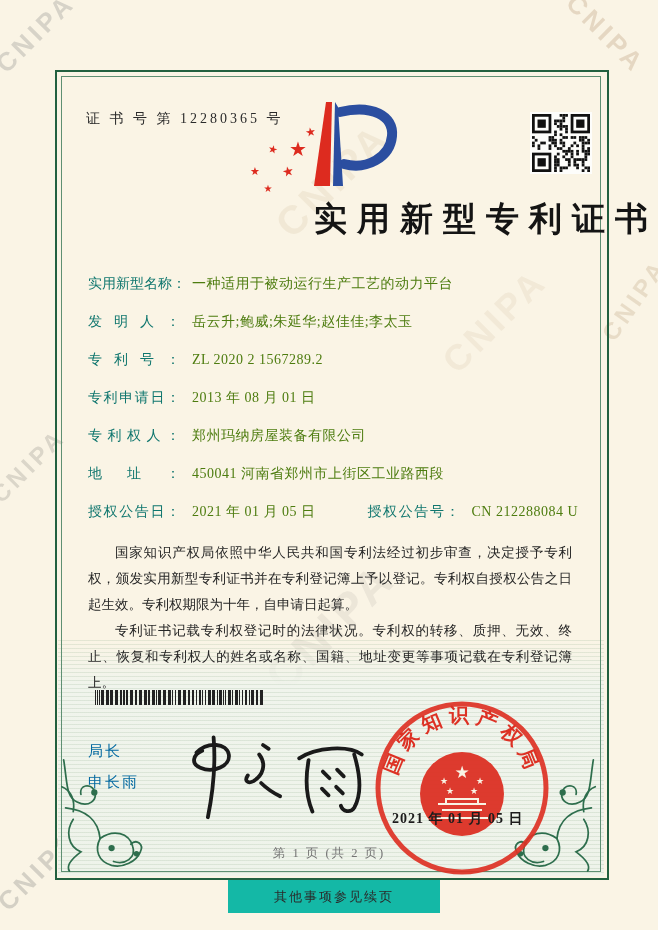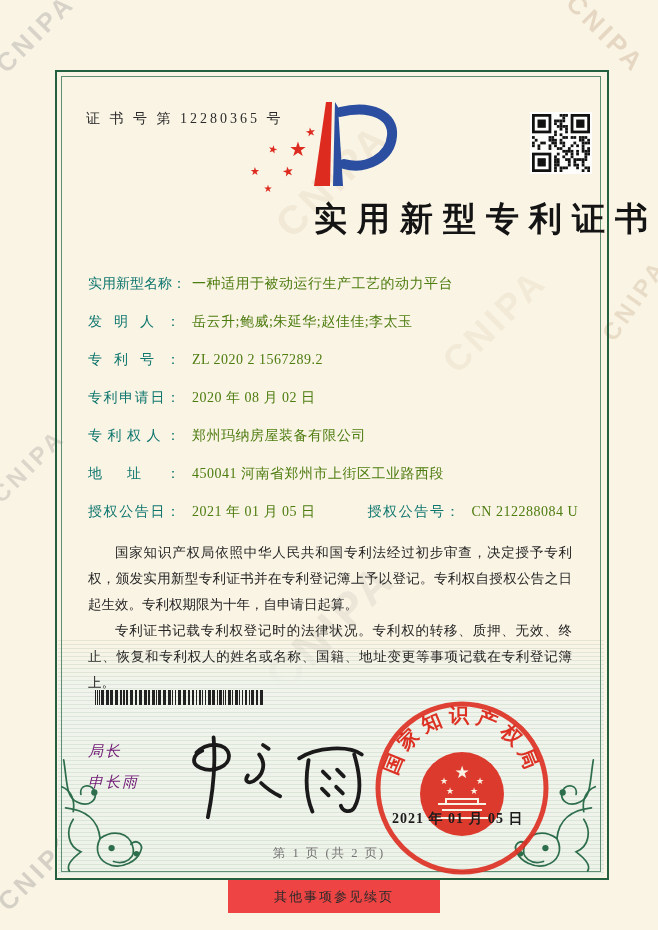--- a/index.html
+++ b/index.html
@@ -51,31 +51,31 @@
   .flabel{display:inline-block; width:92px; text-align:justify; text-align-last:justify;
           vertical-align:top; color:#0f766e;}
   .fvalue{margin-left:12px; color:#4d7c0f; letter-spacing:.5px;}
   .grant-row .second{margin-left:52px;}
   
   .paras{position:absolute; left:88px; top:540px; width:484px; z-index:4;
          font-size:13.5px; line-height:26px; text-align:justify; color:#262626;}
   .paras p{margin:0; text-indent:2em;}
   
   .barcode{position:absolute; left:95px; top:690px; z-index:4;}
-  .signer{position:absolute; left:88px; top:742px; z-index:4; font-size:15px; color:#701a75;
-          font-family:"Liberation Sans","DejaVu Sans",sans-serif;font-style:italic;}
+  .signer{position:absolute; left:88px; top:742px; z-index:4; font-size:15px; color:#0369a1;
+          font-family:"Liberation Sans","DejaVu Sans",sans-serif;}
   .signer div{margin-bottom:12px; letter-spacing:2px;}
   .signature{position:absolute; left:165px; top:726px; z-index:4;}
   .seal{position:absolute; left:372px; top:698px; z-index:5;}
   .seal-date{position:absolute; left:392px; top:810px; width:160px; z-index:6;
              font-size:14px; font-weight:700; letter-spacing:1px; color:#1c1c1c; white-space:nowrap;}
   .page-info{position:absolute; left:0; top:845px; width:658px; z-index:4;
              text-align:center; font-size:12.5px; letter-spacing:2px; color:#737373;}
   .footer-strip{position:absolute; left:228px; top:880px; width:212px; height:33px; z-index:4;
-                background:#ef4444; text-align:center; line-height:33px;
+                background:#14b8a6; text-align:center; line-height:33px;
                 font-size:13px; letter-spacing:2px; color:#2a2a2a;}
 </style>
 </head>
 <body>
 
 <div class="page">
 
   <span class="wm wm-1">CNIPA</span>
   <span class="wm wm-2">CNIPA</span>
   <span class="wm wm-3">CNIPA</span>
@@ -262,21 +262,21 @@
     <div class="frow">
       <span class="flabel">实用新型名称：</span><span class="fvalue">一种适用于被动运行生产工艺的动力平台</span>
     </div>
     <div class="frow">
       <span class="flabel">发明人：</span><span class="fvalue">岳云升;鲍威;朱延华;赵佳佳;李太玉</span>
     </div>
     <div class="frow">
       <span class="flabel">专利号：</span><span class="fvalue">ZL 2020 2 1567289.2</span>
     </div>
     <div class="frow">
-      <span class="flabel">专利申请日：</span><span class="fvalue">2020 年 08 月 02 日</span>
+      <span class="flabel">专利申请日：</span><span class="fvalue">2013 年 08 月 01 日</span>
     </div>
     <div class="frow">
       <span class="flabel">专利权人：</span><span class="fvalue">郑州玛纳房屋装备有限公司</span>
     </div>
     <div class="frow">
       <span class="flabel">地址：</span><span class="fvalue">450041 河南省郑州市上街区工业路西段</span>
     </div>
     <div class="frow grant-row">
       <span class="flabel">授权公告日：</span><span class="fvalue">2021 年 01 月 05 日</span><span class="flabel second">授权公告号：</span><span class="fvalue">CN 212288084 U</span>
     </div>

